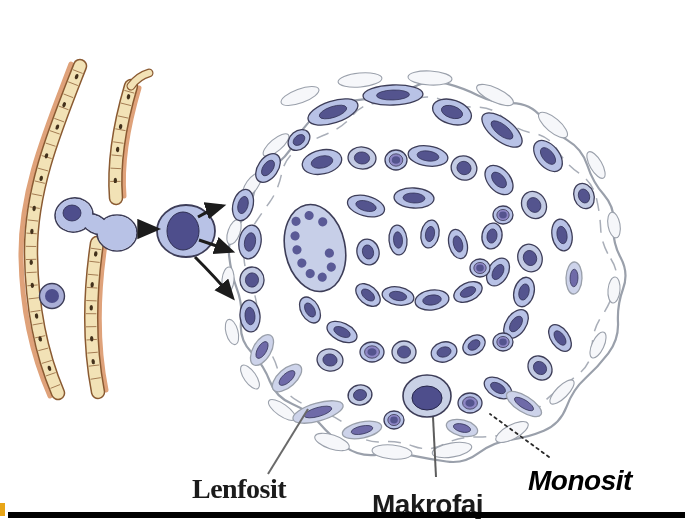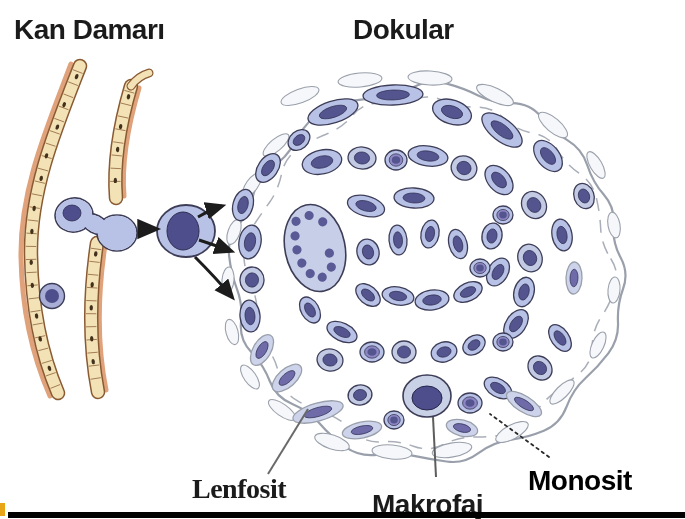--- a/index.html
+++ b/index.html
@@ -5,21 +5,21 @@
   html,body{margin:0;padding:0;background:#fff;}
   #stage{position:relative;width:685px;height:519px;background:#fff;overflow:hidden;
          font-family:"Liberation Sans",sans-serif;}
   svg{position:absolute;left:0;top:0;}
   .lbl{position:absolute;font-weight:700;font-size:28px;color:var(--label-text,#1b1b1b);
        letter-spacing:-0.5px;white-space:nowrap;}
   #lbl-kan{left:14px;top:14px;}
   #lbl-dokular{left:353px;top:14px;}
   #lbl-lenfosit{left:192px;top:473px;font-family:Liberation Serif, serif;}
   #lbl-makrofaj{left:372px;top:479px;margin-top:10px;}
-  #lbl-monosit{left:528px;top:465px;color:#000;}
+  #lbl-monosit{left:528px;top:465px;color:#000;font-style:italic;}
   #bottom-bar{position:absolute;left:8px;top:512px;width:677px;height:6px;
               background:var(--bottom-bar,#000);}
   #corner-mark{position:absolute;left:0;top:503px;width:5px;height:13px;
                background:var(--corner-mark,#e8a517);}
 </style>
 </head>
 <body>
 
 <div id="stage">
 
@@ -456,21 +456,19 @@
         <path d="M 199,240 Q 217,246 231,251" fill="none" stroke="#1c1c1c" stroke-width="3" marker-end="url(#ah)"></path>
         <path d="M 195,257 Q 216,278 232,297" fill="none" stroke="#1c1c1c" stroke-width="3" marker-end="url(#ah)"></path>
       </g>
     <g id="g-pointers">
         <line x1="268" y1="474" x2="308" y2="409" stroke="#6a6a6a" stroke-width="2"></line>
         <line x1="436" y1="477" x2="433" y2="417" stroke="#5d5d5d" stroke-width="2"></line>
         <line x1="549" y1="457" x2="490" y2="414" stroke="#2a2a2a" stroke-width="1.8" stroke-dasharray="2.5 4" stroke-linecap="round"></line>
       </g>
   </svg>
 
-  <div class="lbl" id="lbl-kan">Kan Damarı</div>
-  <div class="lbl" id="lbl-dokular">Dokular</div>
   <div class="lbl" id="lbl-lenfosit">Lenfosit</div>
   <div class="lbl" id="lbl-makrofaj">Makrofaj</div>
   <div class="lbl" id="lbl-monosit">Monosit</div>
 
   <div id="bottom-bar"></div>
   <div id="corner-mark"></div>
 </div>
 
 </body></html>

